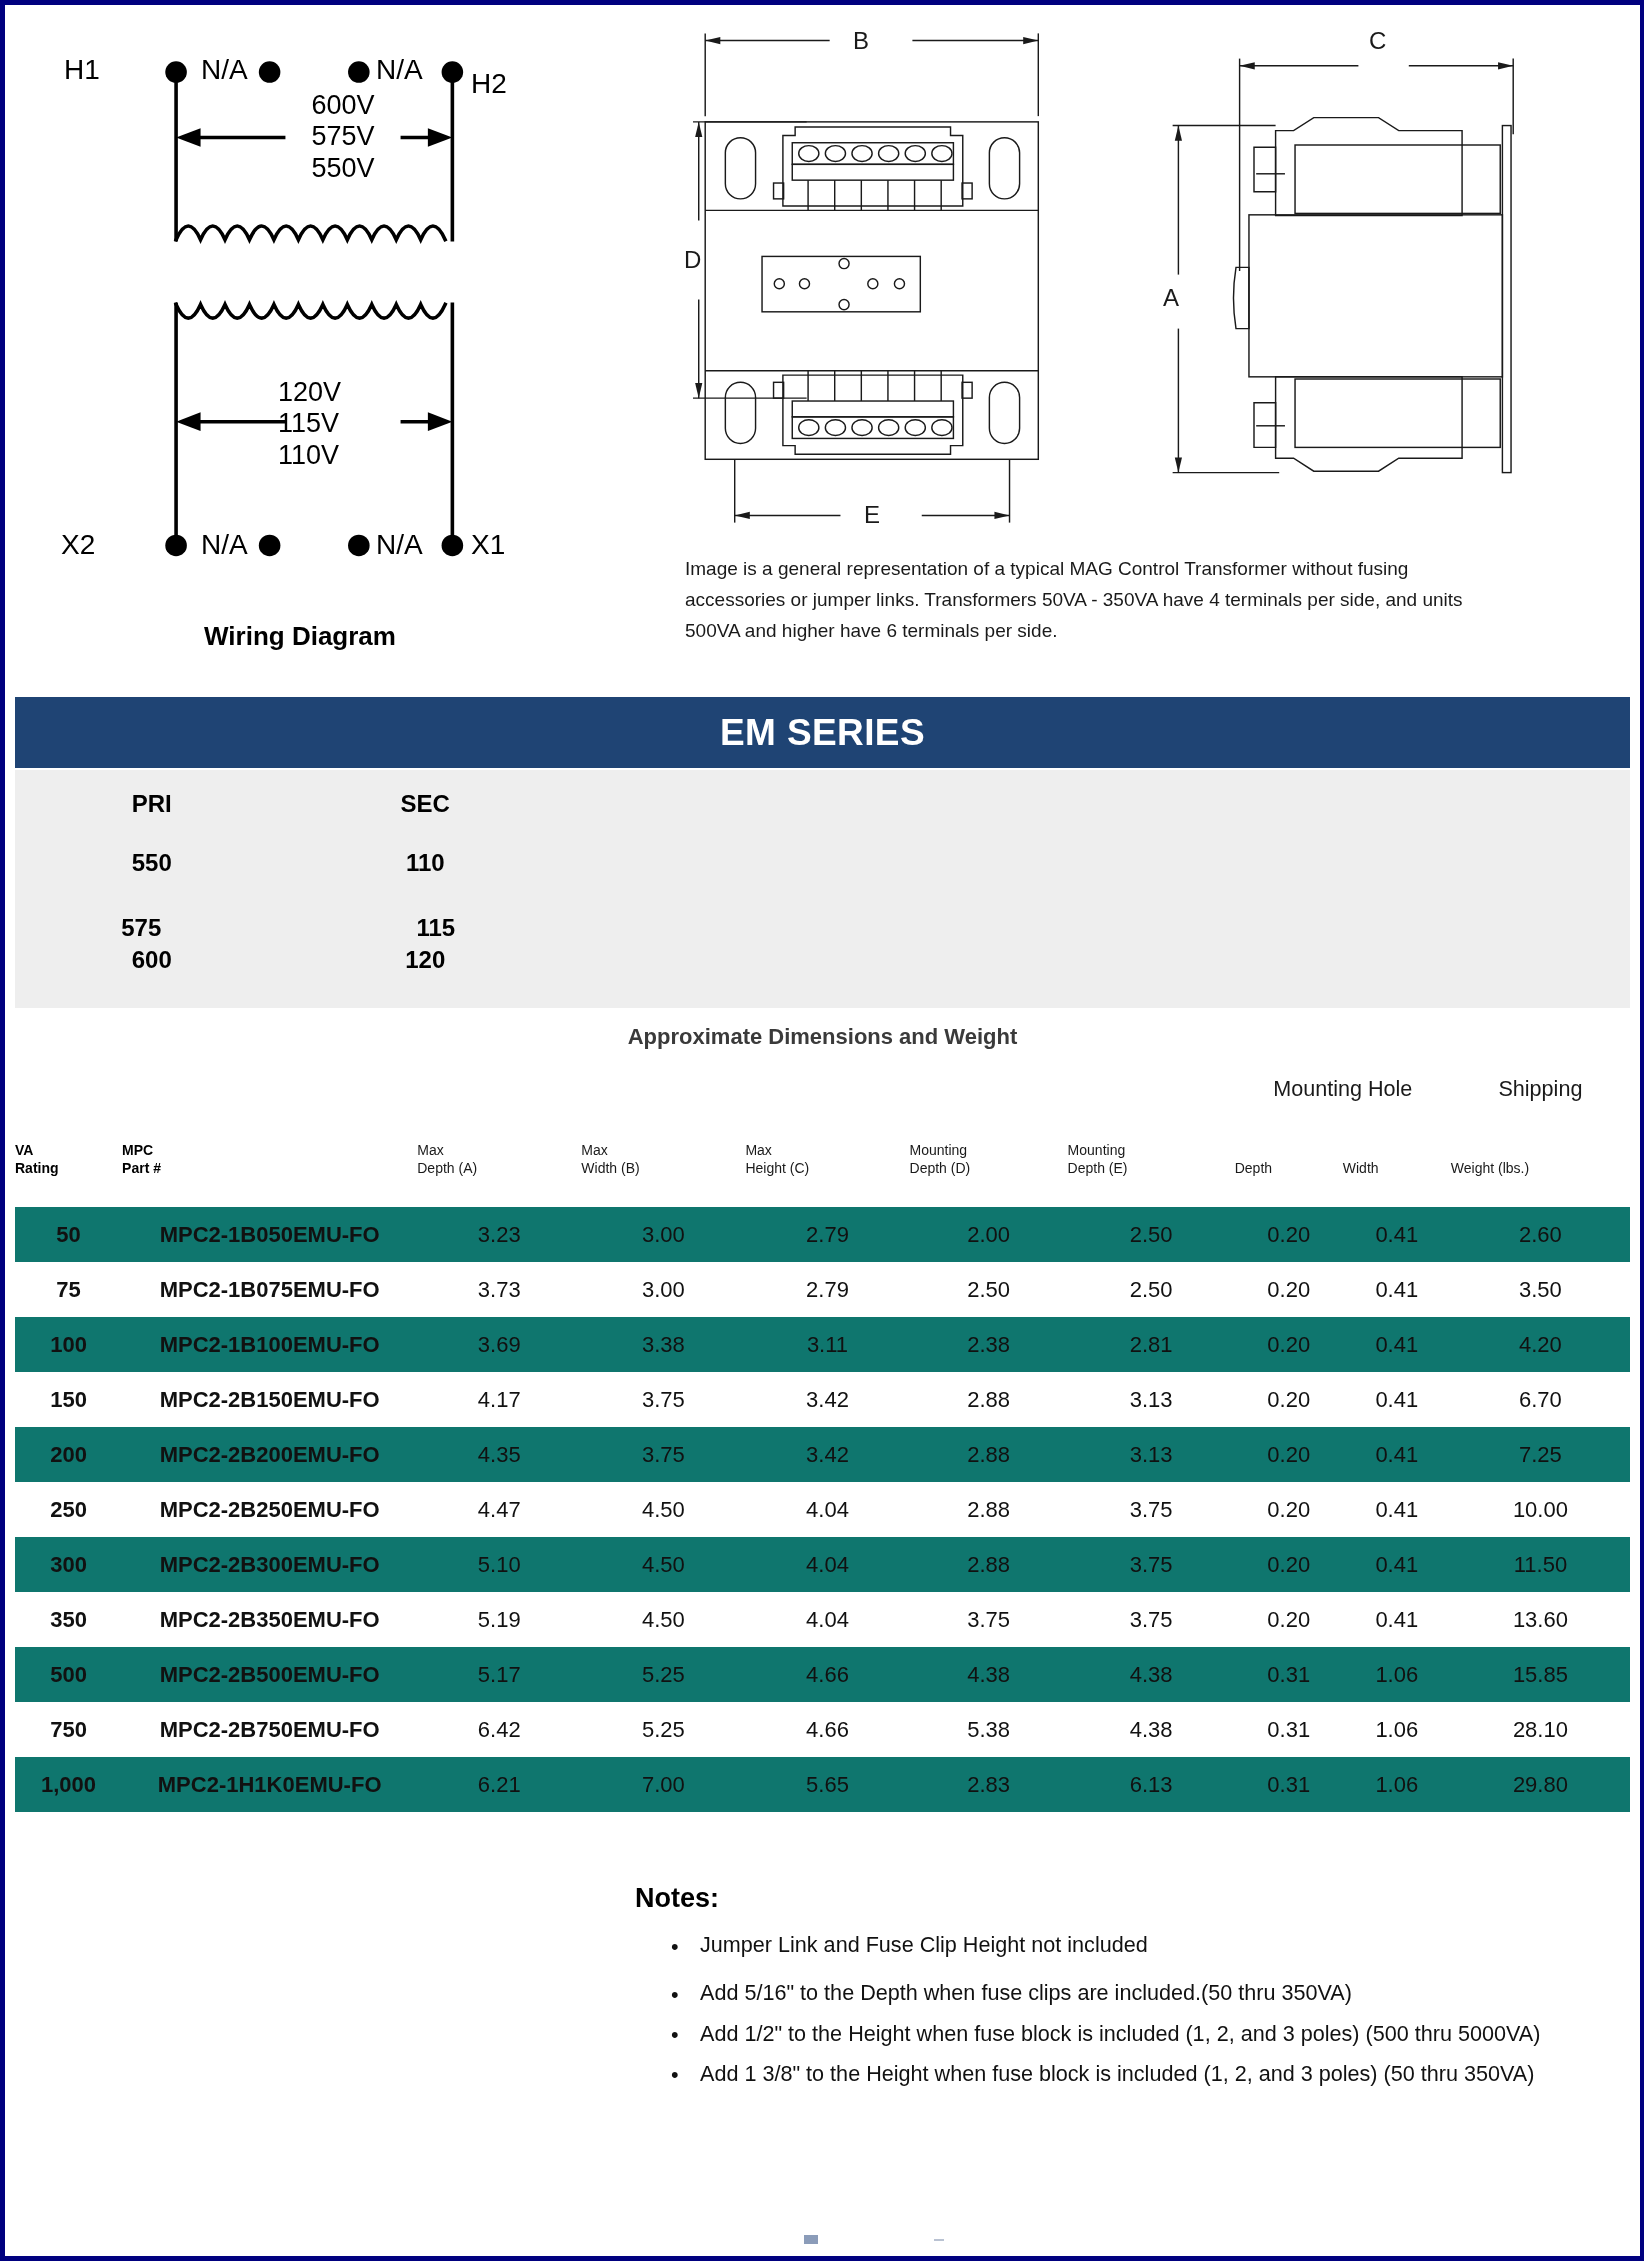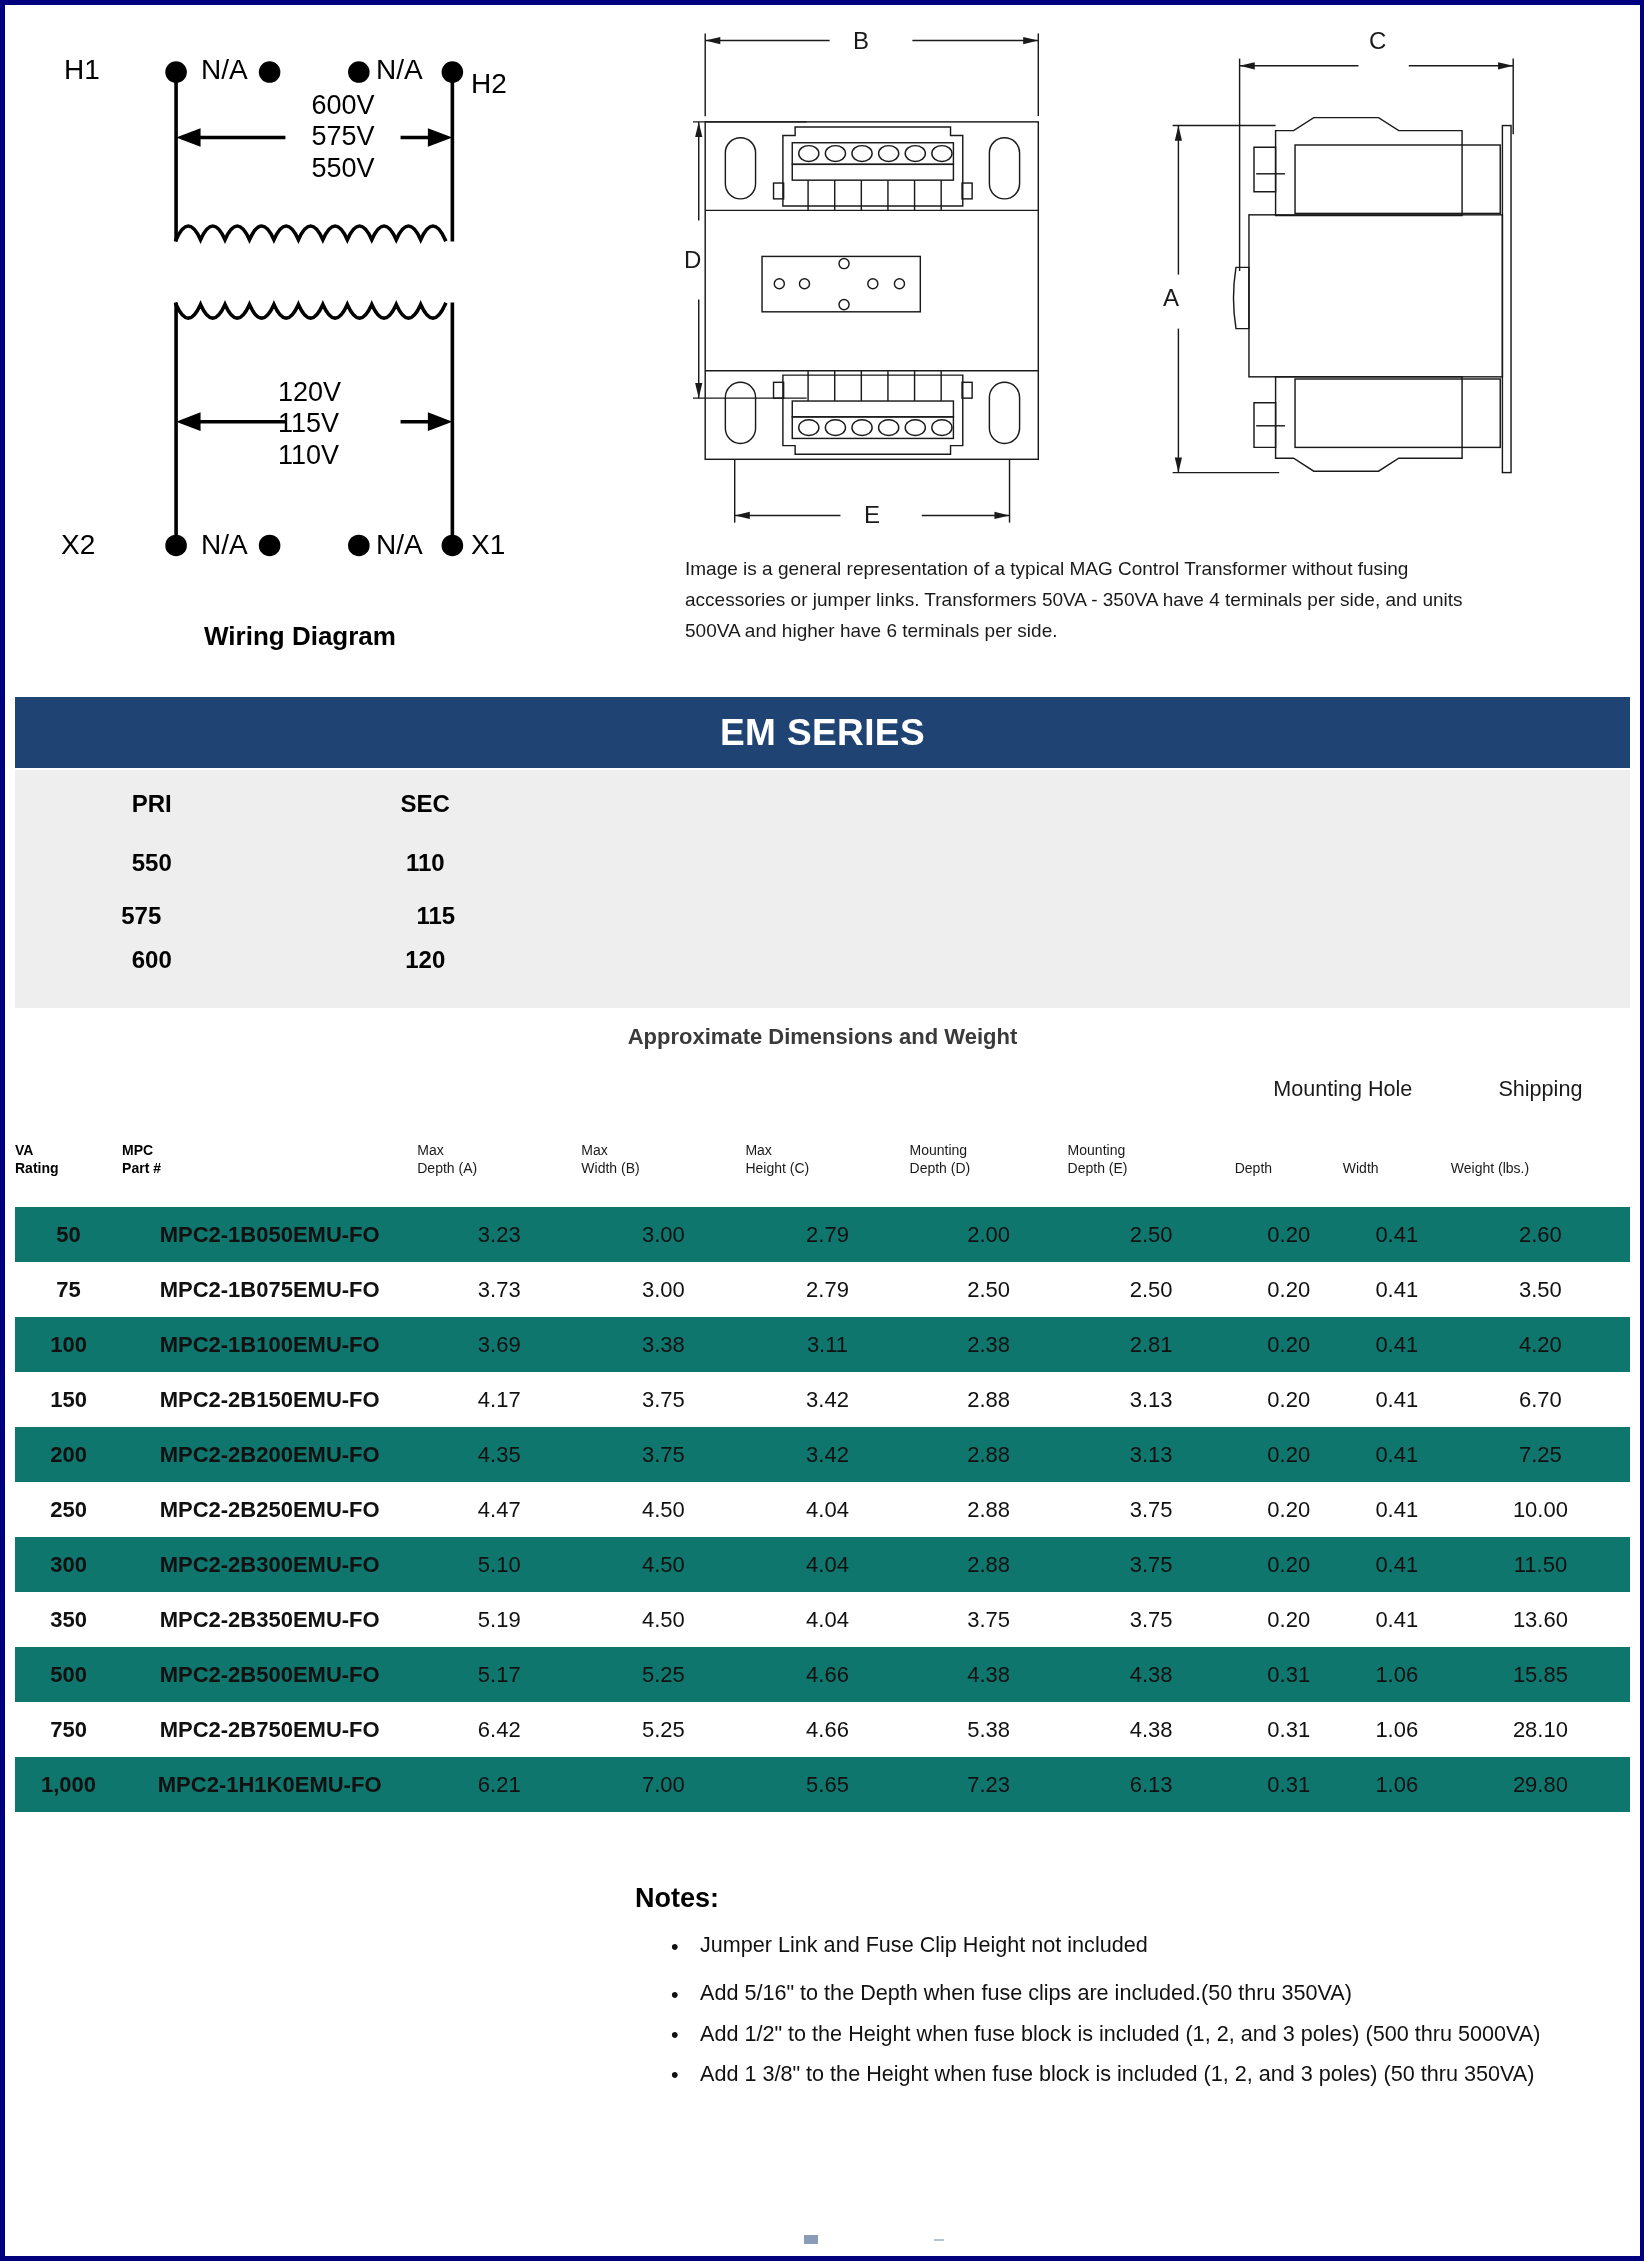--- a/index.html
+++ b/index.html
@@ -425,21 +425,21 @@
 
   <div id="prisec-block">
     <div class="prisec-row" style="top:20px;">
       <div class="pri">PRI</div>
       <div class="sec">SEC</div>
     </div>
     <div class="prisec-row" style="top:79px;justify-content:center;">
       <div class="pri">550</div>
       <div class="sec">110</div>
     </div>
-    <div class="prisec-row" style="top:132px;gap:42px;">
+    <div class="prisec-row" style="top:144px;gap:42px;">
       <div class="pri">575</div>
       <div class="sec">115</div>
     </div>
     <div class="prisec-row" style="top:176px;">
       <div class="pri">600</div>
       <div class="sec">120</div>
     </div>
   </div>
 
   <div id="dims-title">Approximate Dimensions and Weight</div>
@@ -612,21 +612,21 @@
         <td>0.31</td>
         <td>1.06</td>
         <td>28.10</td>
       </tr>
       <tr class="data-row alt">
         <td class="va">1,000</td>
         <td class="part">MPC2-1H1K0EMU-FO</td>
         <td>6.21</td>
         <td>7.00</td>
         <td>5.65</td>
-        <td>7.23</td>
+        <td>2.83</td>
         <td>6.13</td>
         <td>0.31</td>
         <td>1.06</td>
         <td>29.80</td>
       </tr>
     </tbody>
   </table>
 
   <div id="notes">
     <div id="notes-title">Notes:</div>

